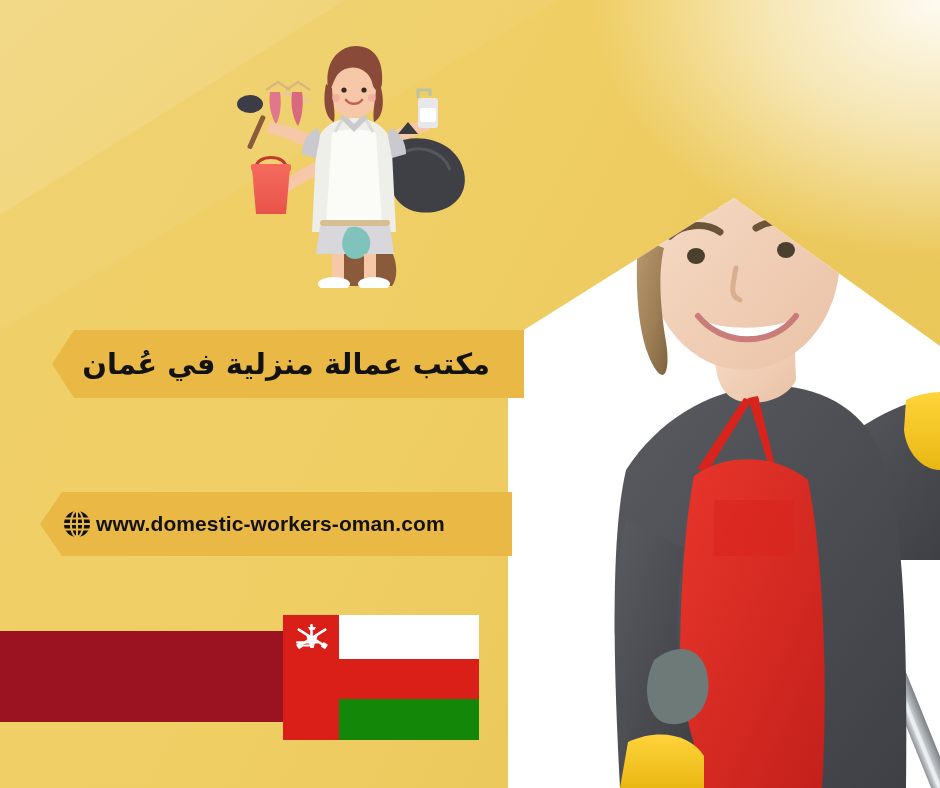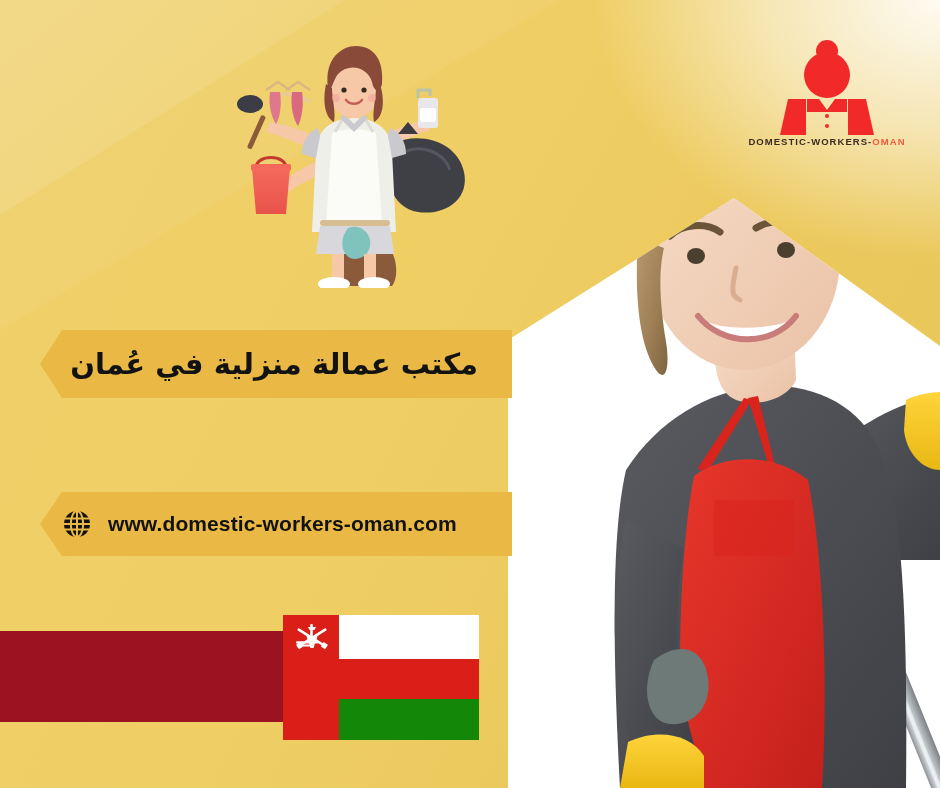--- a/index.html
+++ b/index.html
@@ -51,36 +51,36 @@
 
   
   .illus{position:absolute;left:232px;top:32px;width:244px;height:256px;}
 
   
   .ribbon{
     position:absolute;height:68px;display:flex;align-items:center;
     background:#E9B845;
     color:#141414;
   }
-  .ribbon.r1{left:40px;top:330px;width:472px;
+  .ribbon.r1{left:52px;top:330px;width:472px;
     clip-path:polygon(22px 0, 472px 0, 472px 68px, 22px 68px, 0 34px);}
   .ribbon.r2{left:40px;top:411px;width:472px;
     clip-path:polygon(22px 0, 472px 0, 472px 68px, 22px 68px, 0 34px);}
   .ribbon.r3{left:40px;top:492px;width:472px;height:64px;
     clip-path:polygon(22px 0, 472px 0, 472px 64px, 22px 64px, 0 32px);}
 
   .ar-text{
     width:100%;text-align:right;padding-right:34px;box-sizing:border-box;
     direction:rtl;font-weight:bold;color:#121212;
     font-family:"DejaVu Sans","Liberation Sans",sans-serif;
   }
   .ar-text.t1{font-size:29px;}
   .ar-text.t2{font-size:27px;}
 
-  .url-row{display:flex;align-items:center;gap:16px;padding-left:22px;width:100%;box-sizing:border-box;}
+  .url-row{display:flex;align-items:center;gap:4px;padding-left:22px;width:100%;box-sizing:border-box;}
   .globe{width:30px;height:30px;flex:0 0 30px;position:relative;}
   .url-text{font-size:21px;font-weight:bold;color:#121212;letter-spacing:0.1px;
      font-family:"Liberation Sans","DejaVu Sans",sans-serif;}
 
   
   .redbar{position:absolute;left:0;top:631px;width:285px;height:91px;background:#9B1220;}
 
   
   .flag{position:absolute;left:283px;top:615px;width:196px;height:125px;background:#DA1F18;overflow:hidden;}
   .flag-white{position:absolute;left:56px;top:0;width:140px;height:44px;background:#ffffff;}
@@ -168,32 +168,20 @@
       <path d="M186 476 C218 452 268 454 300 480 C316 560 320 690 314 788 L176 788 C168 676 172 548 186 476 Z" fill="url(#apron)"></path>
       <path d="M206 500 L286 500 L286 556 L206 556 Z" fill="#D9241E" opacity="0.55"></path>
 
       <path d="M118 520 C100 600 104 690 128 760 L186 744 C166 676 166 604 176 548 Z" fill="url(#shirt)"></path>
       <path d="M120 742 C150 728 182 734 196 756 L196 788 L112 788 Z" fill="url(#glove)"></path>
 
       <path d="M146 660 C172 640 196 648 200 678 C204 706 186 726 162 724 C140 722 132 690 146 660 Z" fill="#6E7A78"></path>
     </svg>
   </div>
 
-  <div class="logo">
-    <div class="logo-mark">
-      <div class="logo-bun"></div>
-      <div class="logo-head"></div>
-      <div class="logo-shoulder-l"></div>
-      <div class="logo-shoulder-r"></div>
-      <div class="logo-collar"></div>
-      <div class="logo-btn b1"></div>
-      <div class="logo-btn b2"></div>
-    </div>
-    <div class="logo-text"><span>DOMESTIC-WORKERS-</span><span class="oman">OMAN</span></div>
-  </div>
 
   <div class="illus">
     <svg width="244" height="256" viewBox="0 0 244 256">
       <defs>
         <linearGradient id="bucketG" x1="0" y1="0" x2="0" y2="1">
           <stop offset="0%" stop-color="#F4695C"></stop>
             <stop offset="100%" stop-color="#E8534A"></stop>
         </linearGradient>
       </defs>
 

